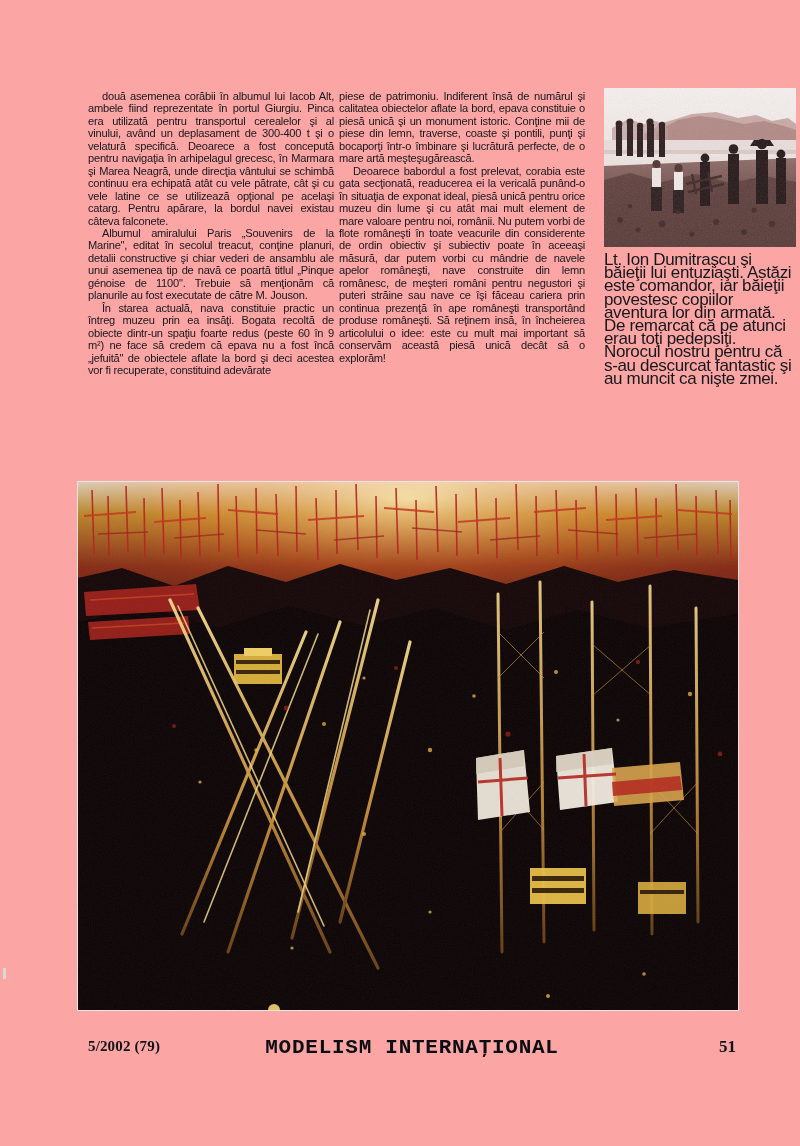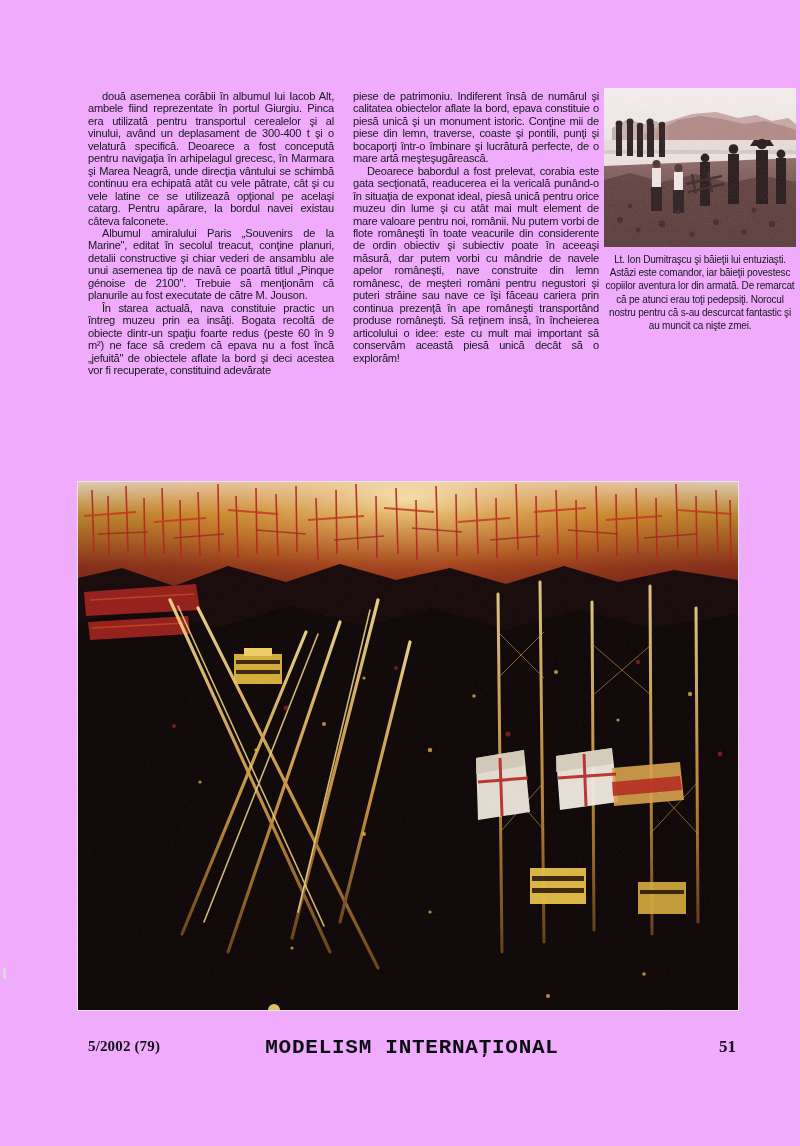--- a/index.html
+++ b/index.html
@@ -2,35 +2,35 @@
 <html><head>
 <meta charset="utf-8">
 <style>
   html,body{margin:0;padding:0;background:#ffffff;}
   body{
     width:800px;height:1146px;position:relative;overflow:hidden;
     font-family:"Liberation Sans","DejaVu Sans",sans-serif;
     color:#111418;
     -webkit-font-smoothing:antialiased;
   }
-  .page{position:absolute;inset:0;background:#f0abfc;}
+  .page{position:absolute;inset:0;background:#fca5a5;}
 
   
   .col{
     position:absolute;
     font-size:11.1px;
     line-height:12.45px;
     text-align:justify;
     color:#15181c;
     letter-spacing:-0.02em;
   }
   .col p{margin:0;text-indent:14px;}
   .col p.noind{text-indent:0;}
   #col1{left:88px;top:90px;width:246px;}
-  #col2{left:353px;top:90px;width:246px;}
+  #col2{left:339px;top:90px;width:246px;}
 
   .byline{
     margin-top:16px;
     text-align:right;
     text-indent:0;
     font-weight:bold;
     font-size:14.6px;
     line-height:16px;
     letter-spacing:-0.015em;
     color:#0c0f13;
@@ -38,22 +38,22 @@
 
   
   #rail{position:absolute;left:604px;top:88px;width:192px;}
   .photo-top{
     position:relative;width:192px;height:159px;overflow:hidden;
     background:#cfb9b4;
   }
   .cap{
     margin-top:6px;
     width:192px;
-    text-align:center;
-    font-size:10px;
+    text-align:left;
+    font-size:17px;
     line-height:13.2px;
     color:#15181c;
     letter-spacing:-0.02em;
   }
 
   
   #bigphoto{
     position:absolute;left:78px;top:482px;width:660px;height:528px;
     overflow:hidden;background:#0a0406;
     box-shadow:0 0 0 1px #e6e6e6;
@@ -86,21 +86,21 @@
 </style>
 </head>
 <body>
 
 <div class="page">
 
   <div class="edge-mark"></div>
 
   <div class="col" id="col1">
     <p>două asemenea corăbii în albumul lui Iacob Alt, ambele fiind reprezentate în portul Giurgiu. Pinca era utilizată pentru transportul cerealelor şi al vinului, având un deplasament de 300-400 t şi o velatură specifică. Deoarece a fost concepută pentru navigaţia în arhipelagul grecesc, în Marmara şi Marea Neagră, unde direcţia vântului se schimbă continuu era echipată atât cu vele pătrate, cât şi cu vele latine ce se utilizează opţional pe acelaşi catarg. Pentru apărare, la bordul navei existau câteva falconete.</p>
-    <p>Albumul amiralului Paris „Souvenirs de la Marine", editat în secolul treacut, conţine planuri, detalii constructive şi chiar vederi de ansamblu ale unui asemenea tip de navă ce poartă titlul „Pinque génoise de 2100". Trebuie să menţionăm că planurile au fost executate de către M. Jouson.</p>
+    <p>Albumul amiralului Paris „Souvenirs de la Marine", editat în secolul treacut, conţine planuri, detalii constructive şi chiar vederi de ansamblu ale unui asemenea tip de navă ce poartă titlul „Pinque génoise de 1100". Trebuie să menţionăm că planurile au fost executate de către M. Jouson.</p>
     <p>În starea actuală, nava constituie practic un întreg muzeu prin ea insăţi. Bogata recoltă de obiecte dintr-un spaţiu foarte redus (peste 60 în 9 m²) ne face să credem că epava nu a fost încă „jefuită" de obiectele aflate la bord şi deci acestea vor fi recuperate, constituind adevărate</p>
   </div>
 
   <div class="col" id="col2">
     <p class="noind">piese de patrimoniu. Indiferent însă de numărul şi calitatea obiectelor aflate la bord, epava constituie o piesă unică şi un monument istoric. Conţine mii de piese din lemn, traverse, coaste şi pontili, punţi şi bocaporţi într-o îmbinare şi lucrătură perfecte, de o mare artă meşteşugărească.</p>
     <p>Deoarece babordul a fost prelevat, corabia este gata secţionată, readucerea ei la vericală punând-o în situaţia de exponat ideal, piesă unică pentru orice muzeu din lume şi cu atât mai mult element de mare valoare pentru noi, românii. Nu putem vorbi de flote româneşti în toate veacurile din considerente de ordin obiectiv şi subiectiv poate în aceeaşi măsură, dar putem vorbi cu mândrie de navele apelor româneşti, nave construite din lemn românesc, de meşteri români pentru negustori şi puteri străine sau nave ce îşi făceau cariera prin continua prezenţă în ape româneşti transportând produse româneşti. Să reţinem insă, în încheierea articolului o idee: este cu mult mai important să conservăm această piesă unică decât să o explorăm!</p>
   </div>
 
   <div id="rail">
 

